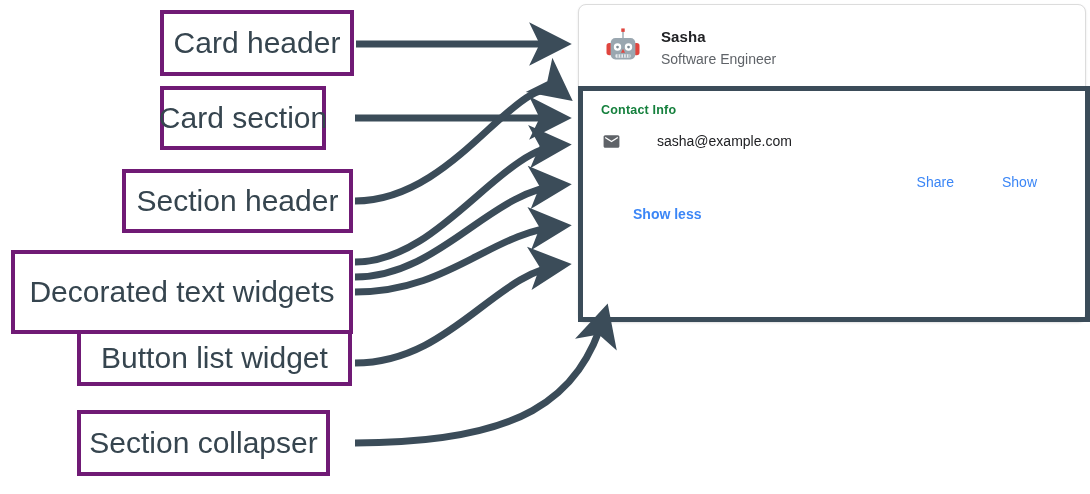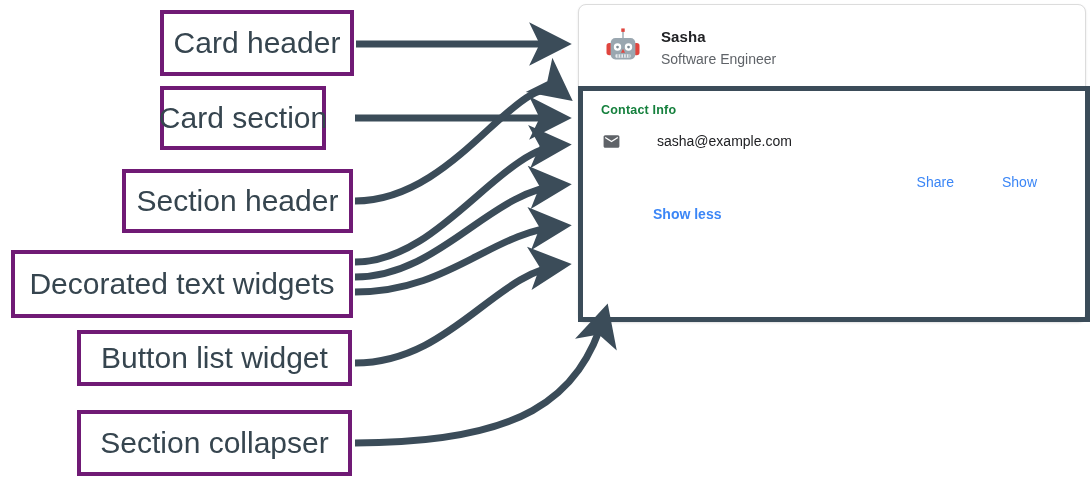--- a/index.html
+++ b/index.html
@@ -130,21 +130,20 @@
     display: flex;
     align-items: center;
     height: 30px;
     padding-left: 32px;
   }
   #collapser {
     font-size: 14px;
     font-weight: bold;
     color: #3b86f6;
     cursor: pointer;
-    margin-left: 20px;
   }
 
   
   #section-outline {
     position: absolute;
     left: 578px;
     top: 86px;
     width: 512px;
     height: 236px;
     box-sizing: border-box;
@@ -222,25 +221,25 @@
   </div>
 
   <div id="section-outline"></div>
 
   <div class="callout" style="left:160px; top:10px; width:194px; height:66px;">Card header</div>
 
   <div class="callout" style="left:160px; top:86px; width:166px; height:64px;">Card section</div>
 
   <div class="callout" style="left:122px; top:169px; width:231px; height:64px;">Section header</div>
 
-  <div class="callout" style="left:11px; top:250px; width:342px; height:68px;">Decorated text widgets</div>
+  <div class="callout" style="left:11px; top:250px; width:342px; height:84px;">Decorated text widgets</div>
 
   <div class="callout" style="left:77px; top:330px; width:275px; height:56px;">Button list widget</div>
 
-  <div class="callout" style="left:77px; top:410px; width:275px; height:66px;">Section collapser</div>
+  <div class="callout" style="left:77px; top:410px; width:253px; height:66px;">Section collapser</div>
 
   <svg id="annotations" viewBox="0 0 1090 494" xmlns="http://www.w3.org/2000/svg">
     <defs>
       <marker id="ah" markerWidth="7" markerHeight="7" refX="5.0" refY="3.5" orient="auto" markerUnits="strokeWidth">
         <path d="M0.3,0.4 L6.4,3.5 L0.3,6.6 L1.8,3.5 Z" fill="#3b4c59"></path>
       </marker>
     </defs>
 
     <g fill="none" stroke="#3b4c59" stroke-width="7" stroke-linecap="butt" marker-end="url(#ah)">
 

